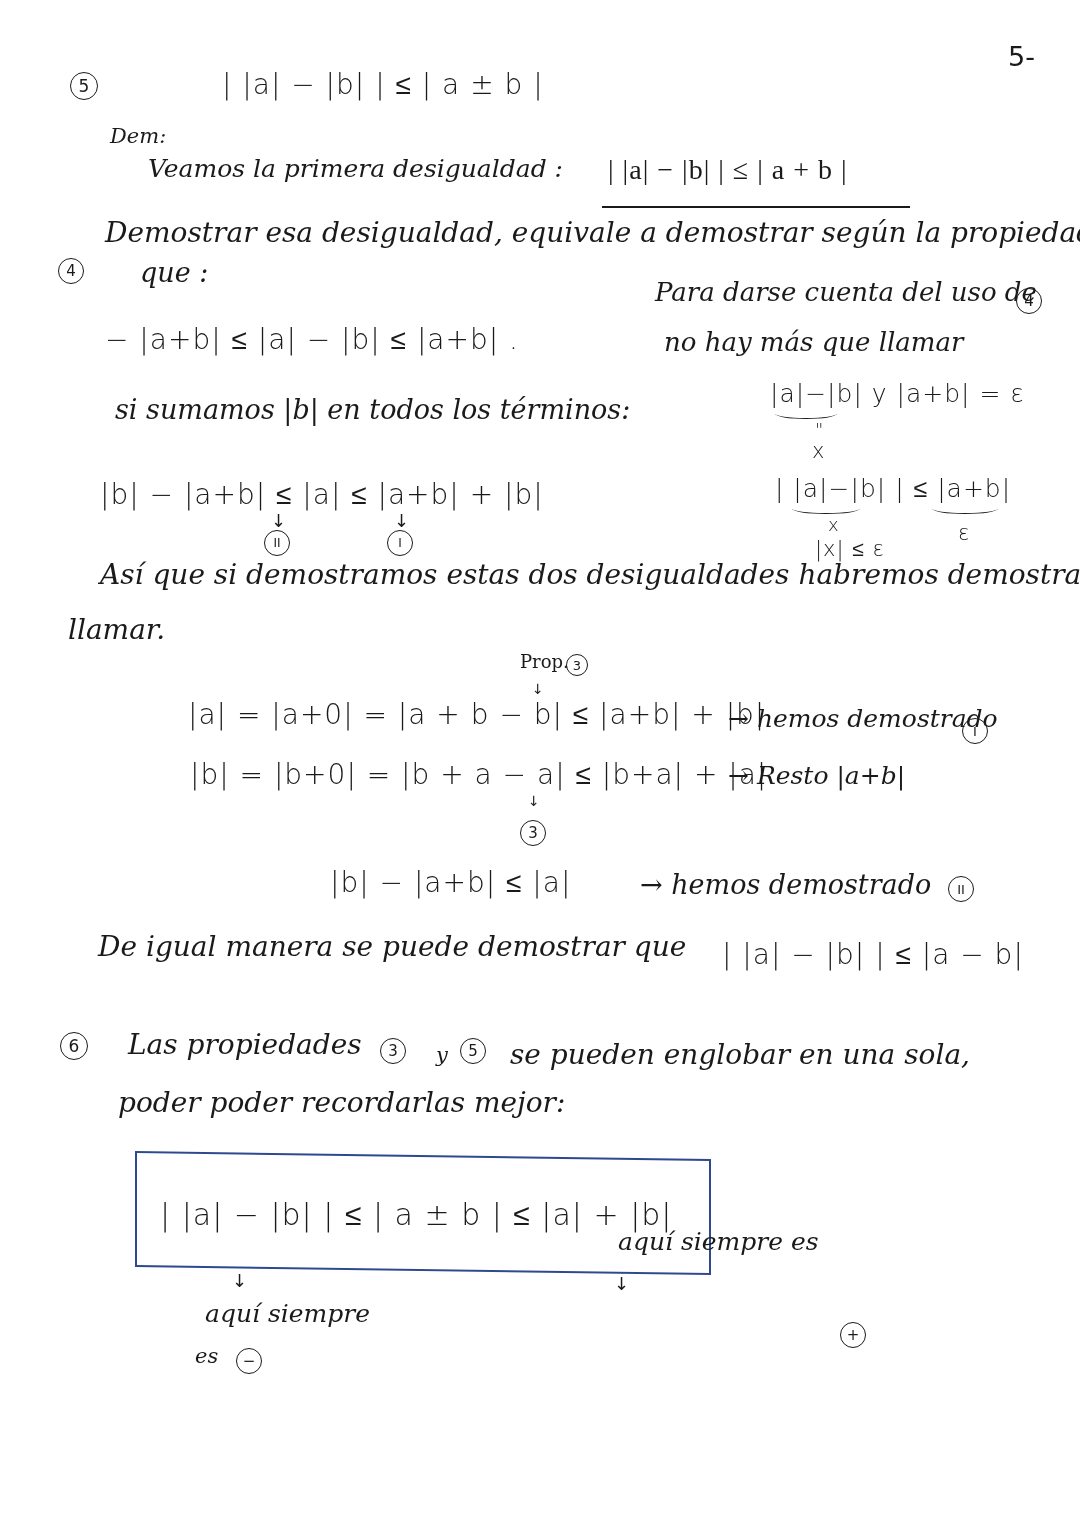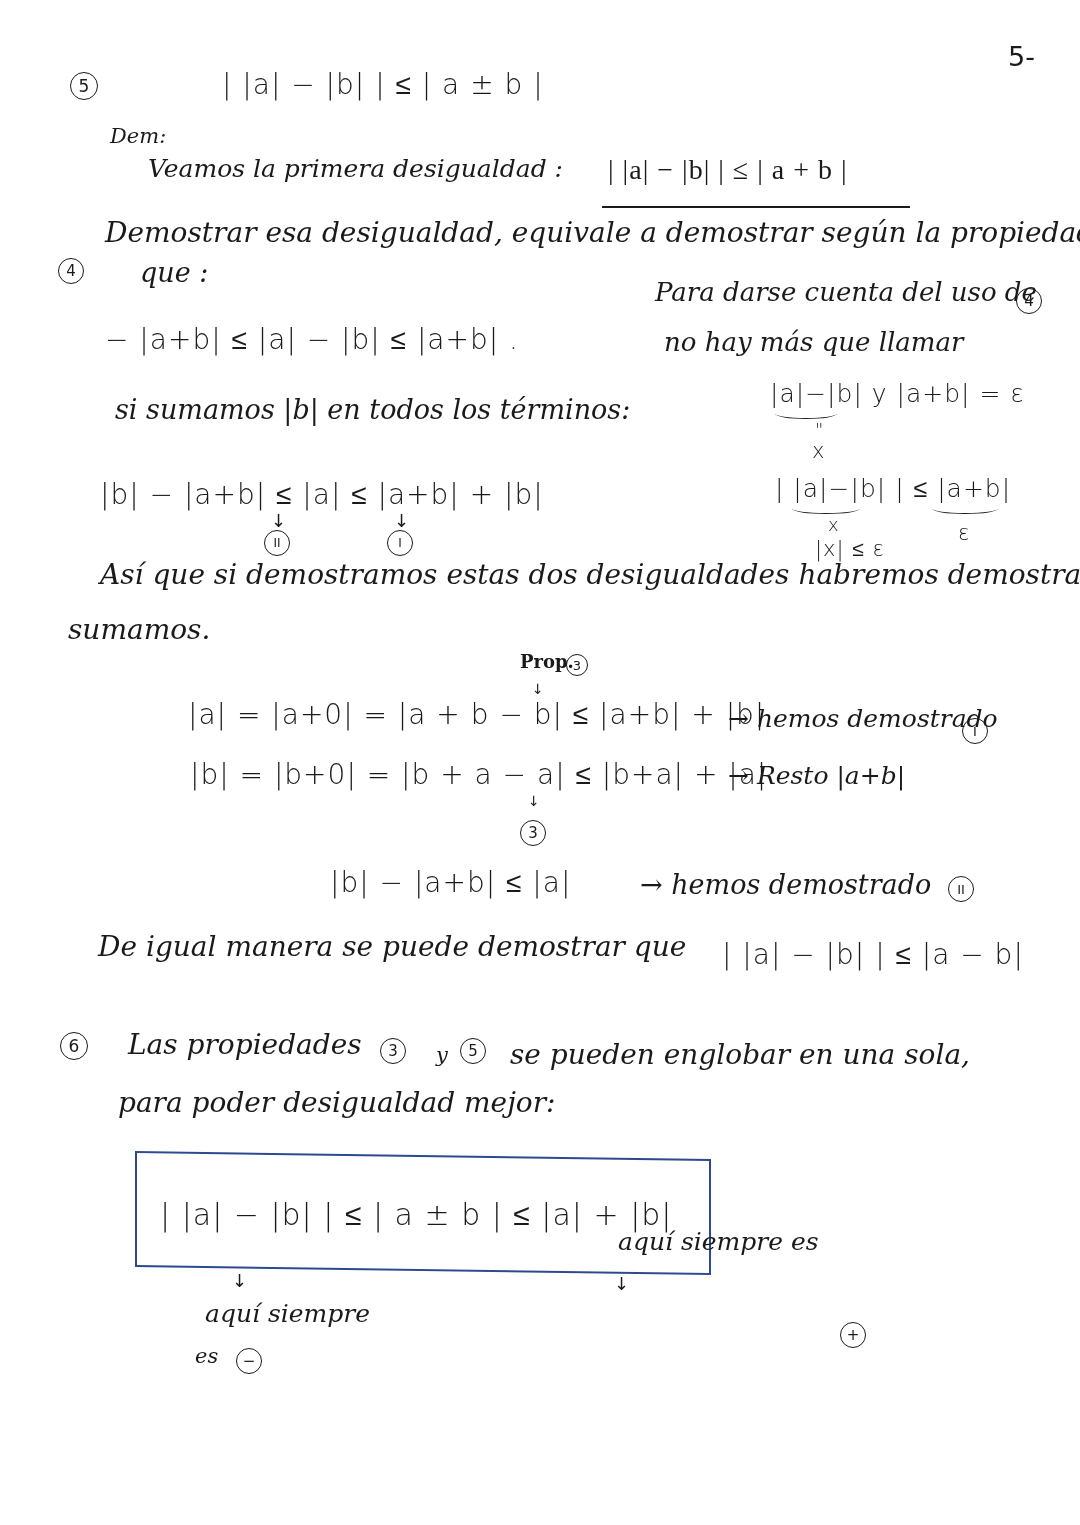--- a/index.html
+++ b/index.html
@@ -63,23 +63,23 @@
 <div class="m xs" style="left:815px;top:420px;">"</div>
 <div class="m sm" style="left:812px;top:440px;">x</div>
 <div class="m" style="left:775px;top:475px;font-size:25px;">| |a|−|b| | ≤ |a+b|</div>
 <div class="brace" style="left:792px;top:503px;width:68px;"></div>
 <div class="brace" style="left:932px;top:503px;width:66px;"></div>
 <div class="m xs" style="left:828px;top:515px;">x</div>
 <div class="m sm" style="left:958px;top:522px;">ε</div>
 <div class="m sm" style="left:815px;top:538px;text-align:center;">|x|  ≤ ε</div>
 
 <div class="t" style="left:100px;top:560px;font-size:28px;">Así que si demostramos estas dos desigualdades habremos demostrado la</div>
-<div class="t" style="left:68px;top:615px;font-size:28px;">sumamos.</div>
+<div class="t" style="left:68px;top:615px;font-size:28px;">llamar.</div>
 
-<div class="t xs" style="left:520px;top:652px;font-style:normal;font-weight:bold;">Prop.</div>
+<div class="t xs" style="left:520px;top:652px;font-style:normal;">Prop.</div>
 <span class="circ abs" style="left:566px;top:654px;font-size:13px;width:20px;height:20px;">3</span>
 <div class="arrow" style="left:532px;top:682px;font-size:14px;">↓</div>
 
 <div class="m" style="left:188px;top:700px;">|a| = |a+0| = |a + b − b| ≤ |a+b| + |b|</div>
 <div class="t" style="left:728px;top:705px;font-size:25px;">→ hemos demostrado</div>
 <span class="circ abs" style="left:962px;top:718px;font-size:13px;">I</span>
 
 <div class="m" style="left:190px;top:760px;">|b| = |b+0| = |b + a − a| ≤ |b+a| + |a|</div>
 <div class="t" style="left:728px;top:762px;font-size:25px;">→ Resto  |a+b|</div>
 <div class="arrow" style="left:528px;top:794px;font-size:14px;">↓</div>
@@ -91,21 +91,21 @@
 
 <div class="t" style="left:98px;top:932px;font-size:28px;">De igual manera se puede demostrar que</div>
 <div class="m" style="left:722px;top:940px;">| |a| − |b| | ≤ |a − b|</div>
 
 <span class="circ abs big" style="left:60px;top:1032px;">6</span>
 <div class="t" style="left:128px;top:1030px;font-size:28px;">Las propiedades</div>
 <span class="circ abs" style="left:380px;top:1038px;">3</span>
 <div class="t sm" style="left:436px;top:1044px;">y</div>
 <span class="circ abs" style="left:460px;top:1038px;">5</span>
 <div class="t" style="left:510px;top:1040px;font-size:28px;">se pueden englobar en una sola,</div>
-<div class="t" style="left:118px;top:1088px;font-size:28px;">para poder desigualdad mejor:</div>
+<div class="t" style="left:118px;top:1088px;font-size:28px;">poder poder recordarlas mejor:</div>
 
 <div class="summary-box"></div>
 <div class="m" style="left:160px;top:1198px;font-size:30px;">| |a| − |b| |  ≤ | a ± b | ≤ |a| + |b|</div>
 
 <div class="arrow" style="left:232px;top:1272px;">↓</div>
 <div class="t" style="left:205px;top:1300px;font-size:25px;">aquí siempre</div>
 <div class="t sm" style="left:195px;top:1345px;">es</div>
 <span class="circ abs" style="left:236px;top:1348px;">−</span>
 
 <div class="arrow" style="left:614px;top:1275px;">↓</div>

